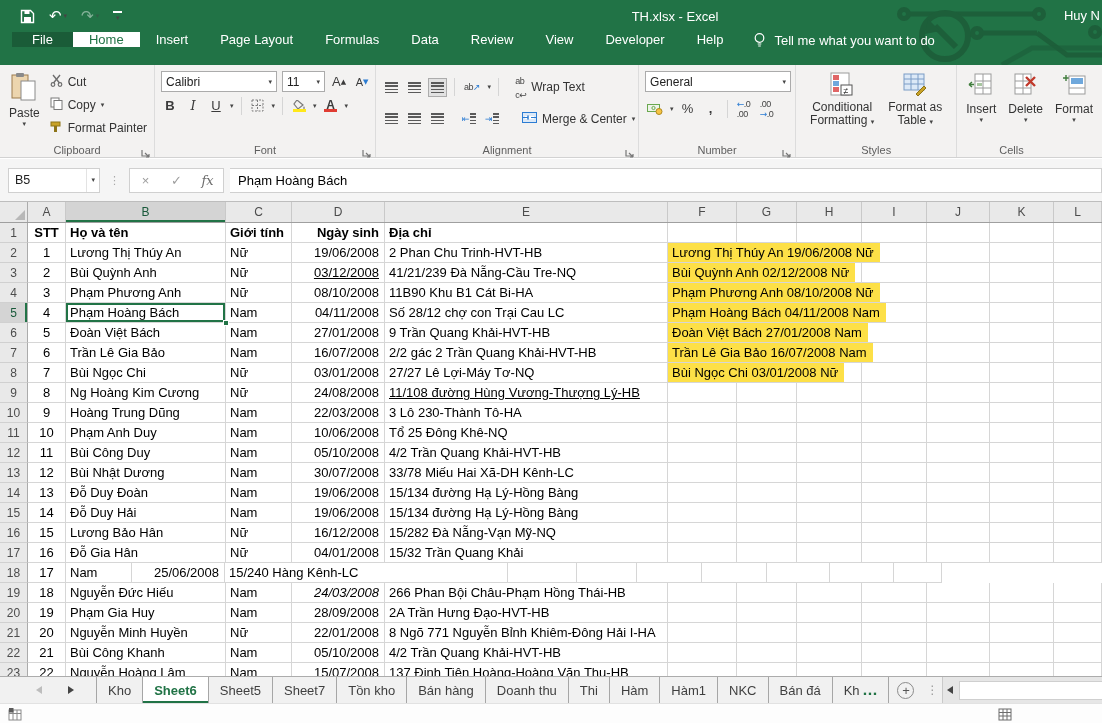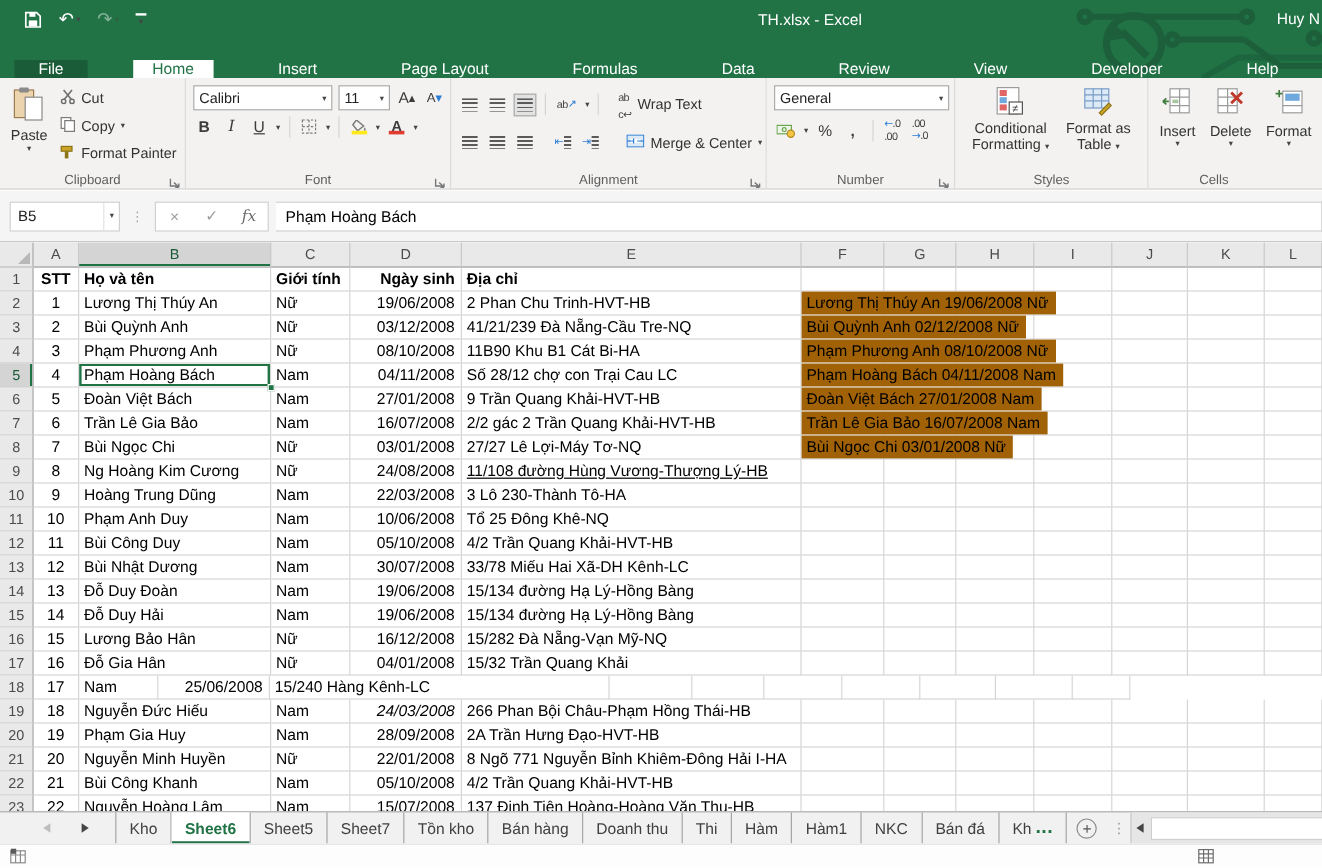--- a/index.html
+++ b/index.html
@@ -14,21 +14,21 @@
   .qat { display:flex; align-items:center; gap:14px; padding-left:20px; height:100%; }
   .qat-btn { display:flex; align-items:center; cursor:default; }
   .qat .dd { font-size:7px; margin-left:2px; }
   .dim { opacity:.45; }
   .title-text { position:absolute; left:675px; transform:translateX(-50%); font-size:13px; white-space:nowrap; }
   .user-name { position:absolute; right:2px; top:8px; font-size:13px; white-space:nowrap; }
   .qat-cust { display:flex; flex-direction:column; align-items:center; }
   .qat-cust .bar { width:9px; border-top:2px solid #fff; margin-bottom:1px; }
   .qat-cust .dd { font-size:7px; margin-left:0; }
 
-  .ribbon-tabs { position:relative; height:33px; display:flex; align-items:flex-end; padding-left:12px;gap:38px; }
+  .ribbon-tabs { position:relative; height:33px; display:flex; align-items:flex-start; padding-left:12px; }
   .rtab { display:flex; align-items:center; padding:0 16px; font-size:13px; color:#fff; cursor:default; white-space:nowrap; }
   .rtab.file { background:#1a5c38; padding:0 20px; }
   .rtab.active { background:#fff; color:#217346; }
   .tellme { display:flex; align-items:center; gap:8px; margin-left:14px; font-size:13px; }
 
   
   .ribbon { position:absolute; top:65px; left:0; width:1102px; height:93px; background:#f3f2f1; border-bottom:1px solid #d2d2d2; display:flex; }
   .rgroup { position:relative; border-right:1px solid #dcdcdc; height:100%; padding:4px 4px 17px 4px; }
   .rgroup-label { position:absolute; bottom:1px; left:0; right:0; text-align:center; font-size:11px; color:#5e5e5e; }
   .launcher { position:absolute; right:3px; bottom:2px; width:10px; height:10px; cursor:default; }
@@ -66,21 +66,21 @@
   .ch { display:flex; align-items:center; justify-content:center; font-size:12px; color:#4c4c4c; border-right:1px solid #c9c9c9; cursor:default; }
   .ch.hl { background:#d4d4d4; color:#19593a; box-shadow:inset 0 -2px 0 #217346; }
   .grow { display:flex; height:20px; }
   .rh { width:28px; background:#e9e9e9; border-right:1px solid #ababab; border-bottom:1px solid #d0d0d0; display:flex; align-items:center; justify-content:center; font-size:12px; color:#4c4c4c; cursor:default; }
   .rh.hl { background:#d4d4d4; color:#19593a; box-shadow:inset -2px 0 0 #217346; }
   .cell { border-right:1px solid #d6d6d6; border-bottom:1px solid #d6d6d6; font-size:13px; color:#000; display:flex; align-items:center; padding:0 4px; white-space:nowrap; overflow:hidden; cursor:cell; }
   .cell.al-c { justify-content:center; }
   .cell.al-r { justify-content:flex-end; padding-right:5px; }
   .cell.bold { font-weight:bold; }
   .cell.ovf { overflow:visible; position:relative; }
-  .cell.ovf .ovf-span { position:absolute; left:0; top:0; height:19px; line-height:19px; background:#a16207; padding:0 6px 0 4px; white-space:nowrap; z-index:2; }
+  .cell.ovf .ovf-span { position:absolute; left:0; top:0; height:19px; line-height:19px; background:#fde047; padding:0 6px 0 4px; white-space:nowrap; z-index:2; }
   .cell.sel { position:relative; overflow:visible; box-shadow:inset 0 0 0 2px #217346; z-index:3; }
   .cell.sel .handle { position:absolute; right:-4px; bottom:-4px; width:6px; height:6px; background:#217346; border:1px solid #fff; z-index:4; }
 
   
   .sheet-bar { position:absolute; top:676px; left:0; width:1102px; height:27px; background:#f1f1f1; border-top:1px solid #acacac; display:flex; align-items:stretch; font-size:13px; color:#3f3f3f; }
   .nav-arrows { display:flex; align-items:center; gap:26px; padding:0 22px 0 36px; }
   .tri-l { width:0; height:0; border-top:4.5px solid transparent; border-bottom:4.5px solid transparent; border-right:6px solid #444; }
   .tri-l.dis { border-right-color:#bdbdbd; }
   .tri-r { width:0; height:0; border-top:4.5px solid transparent; border-bottom:4.5px solid transparent; border-left:6px solid #444; }
   .stab { display:flex; align-items:center; padding:0 11px; border-right:1px solid #a6a6a6; cursor:default; white-space:nowrap; }
@@ -490,21 +490,21 @@
         <div class="cell " style="width: 65px;"></div>
         <div class="cell " style="width: 63px;"></div>
         <div class="cell " style="width: 64px;"></div>
         <div class="cell " style="width: 48px;"></div>
       </div>
       <div class="grow">
         <div class="rh">3</div>
         <div class="cell al-c" style="width: 38px;">2</div>
         <div class="cell " style="width: 160px;">Bùi Quỳnh Anh</div>
         <div class="cell " style="width: 66px;">Nữ</div>
-        <div class="cell al-r" style="width: 93px;">03/12/2008</div>
+        <div class="cell al-r" style="width: 93px; text-decoration: underline;">03/12/2008</div>
         <div class="cell " style="width: 283px;">41/21/239 Đà Nẵng-Cầu Tre-NQ</div>
         <div class="cell ovf" style="width: 69px;">
           <span class="ovf-span">Bùi Quỳnh Anh 02/12/2008 Nữ</span>
         </div>
         <div class="cell " style="width: 60px;"></div>
         <div class="cell " style="width: 65px;"></div>
         <div class="cell " style="width: 65px;"></div>
         <div class="cell " style="width: 63px;"></div>
         <div class="cell " style="width: 64px;"></div>
         <div class="cell " style="width: 48px;"></div>

